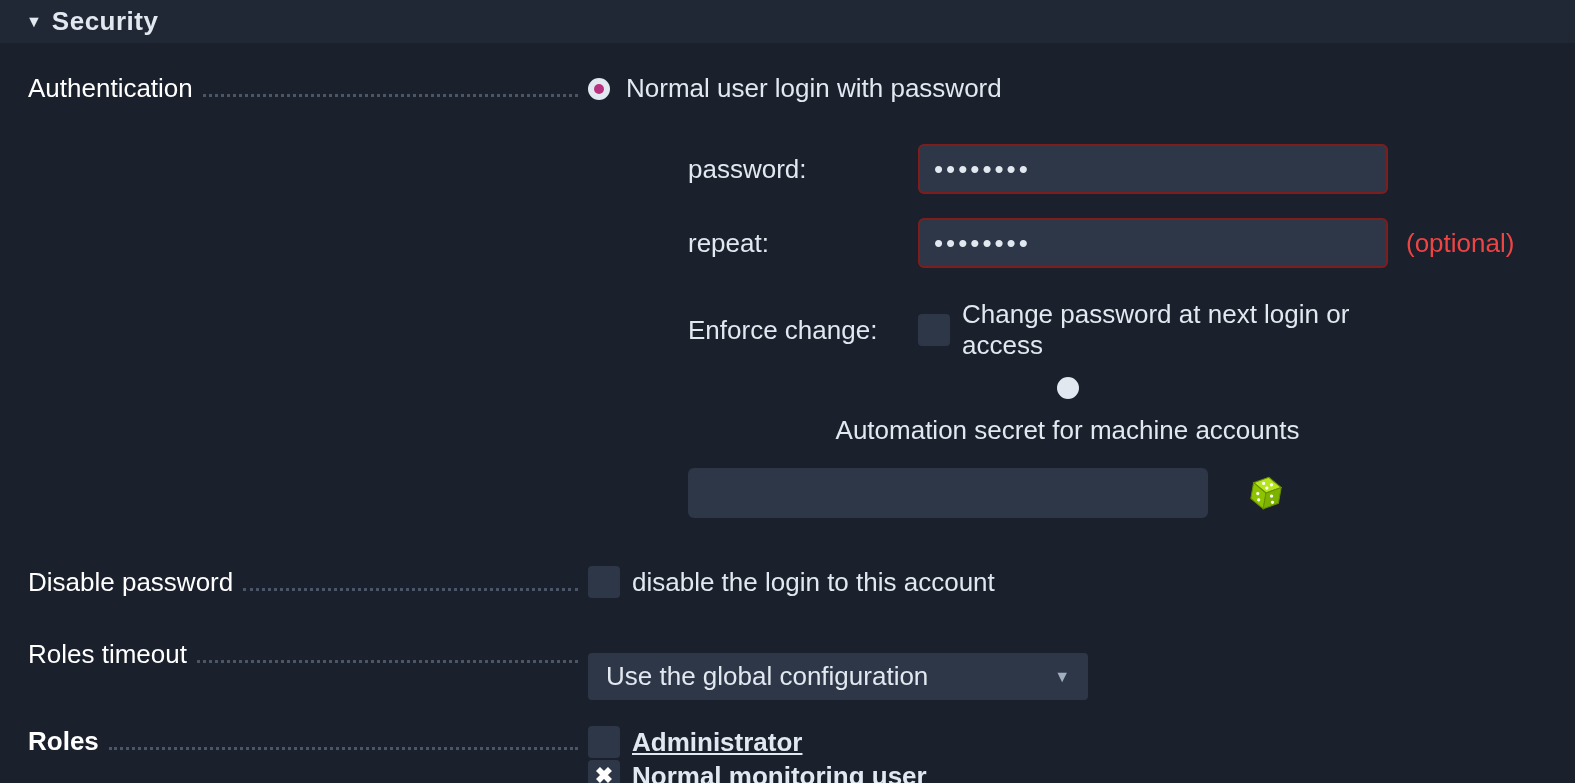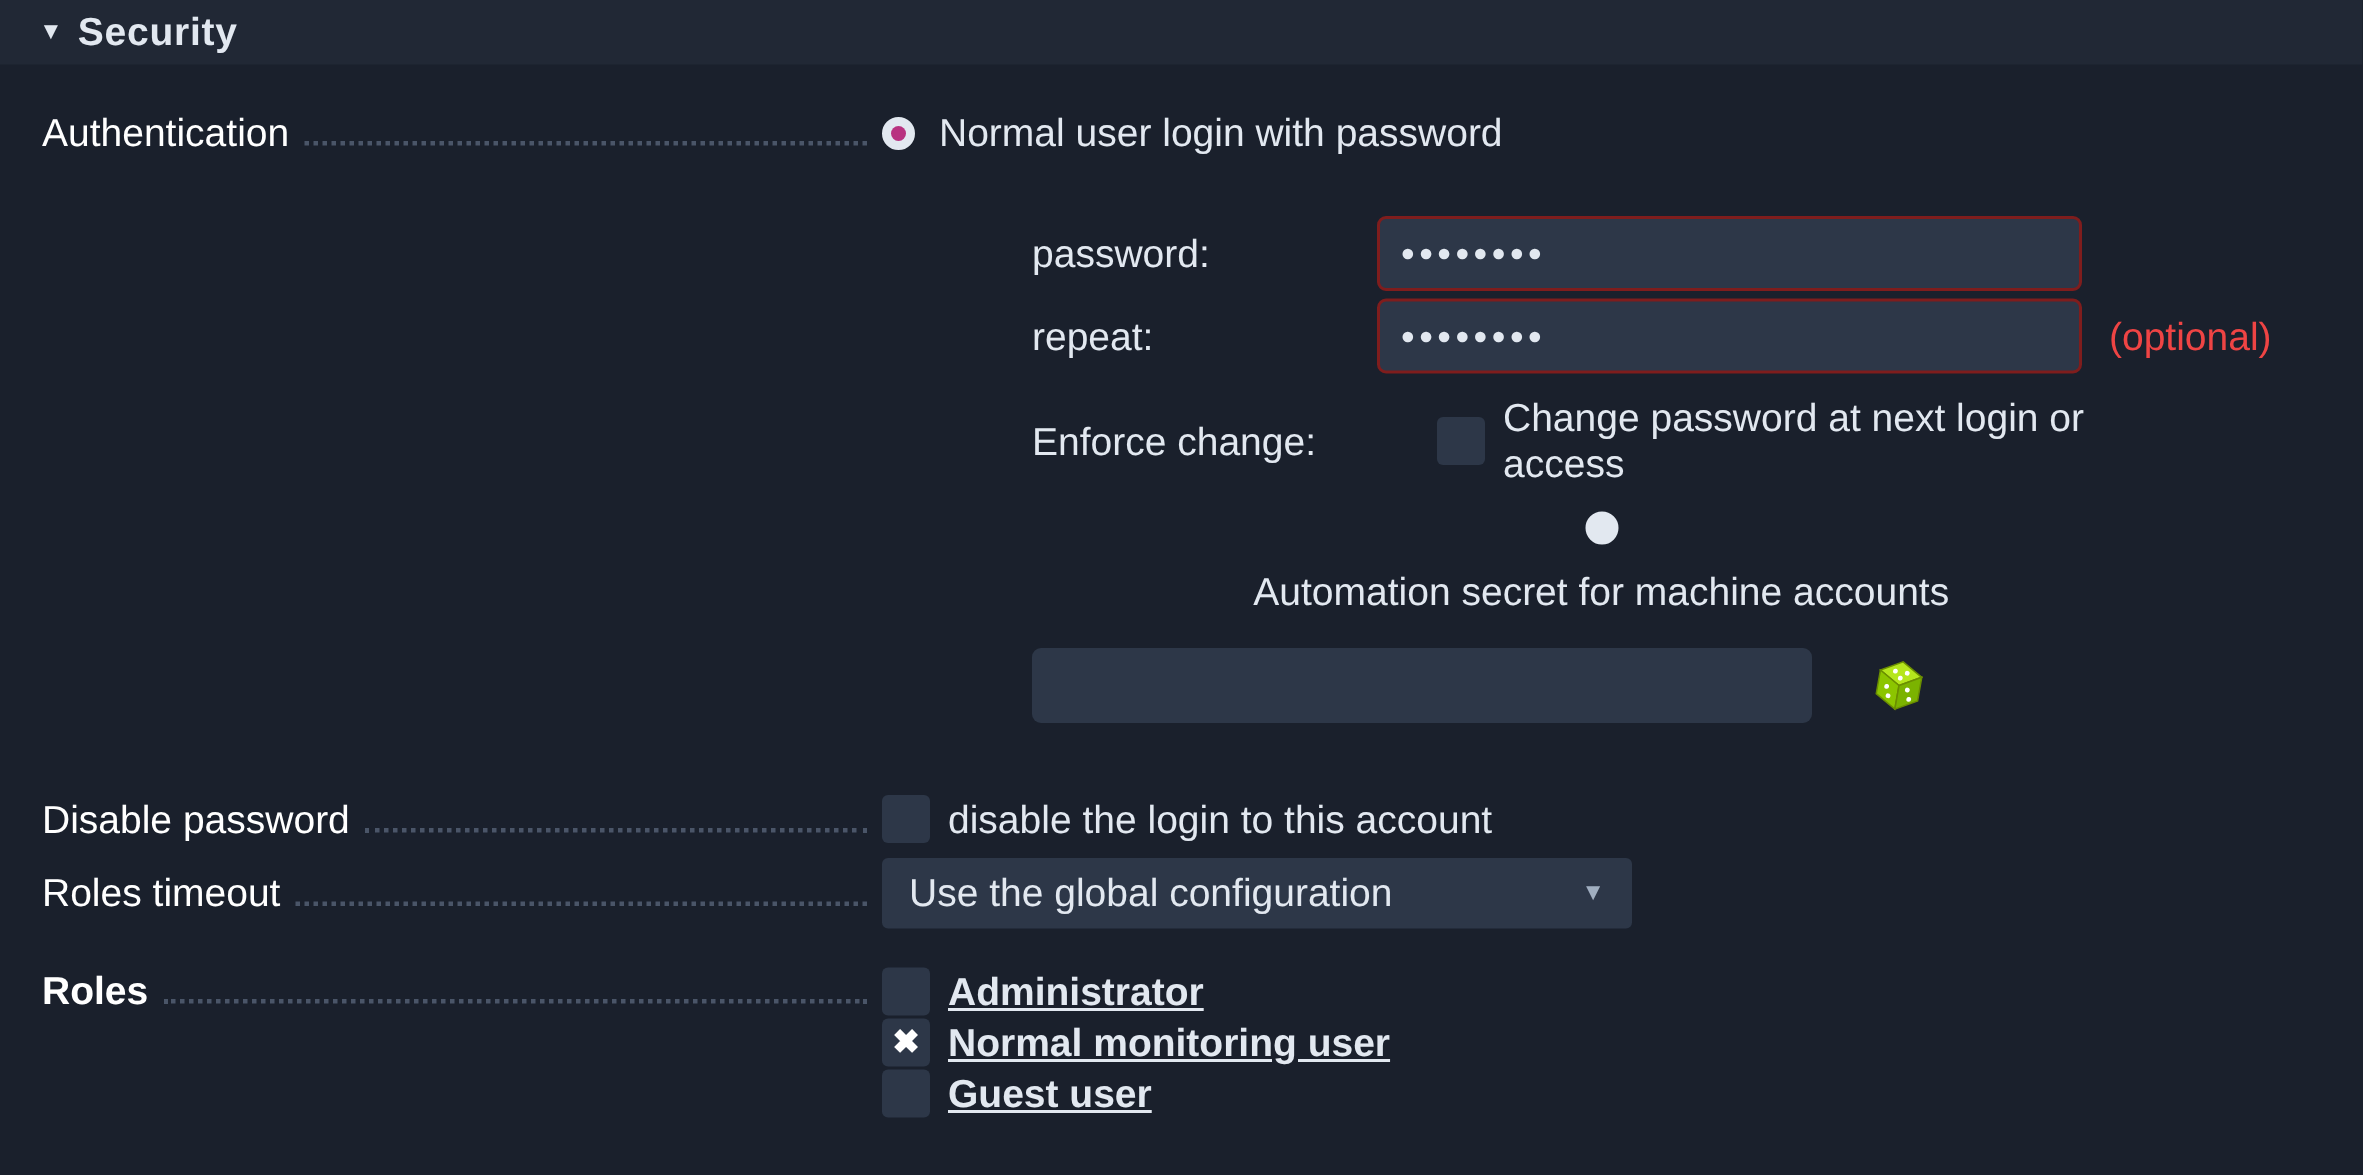--- a/index.html
+++ b/index.html
@@ -72,21 +72,21 @@
     border-radius: 50%;
     background: #b83280;
   }
 
   .sub-block { padding-left: 100px; }
   .grid-row {
     display: grid;
     grid-template-columns: 230px 470px auto;
     align-items: center;
     column-gap: 0;
-    margin-top: 5px;
+    margin-top: 24px;
   }
   .grid-row .k { color: #e2e8f0; }
   .pw-input {
     height: 50px;
     background: #2d3748;
     border: 2px solid #7f1d1d;
     border-radius: 6px;
     color: #e2e8f0;
     font-size: 26px;
     letter-spacing: 3px;
@@ -138,20 +138,21 @@
     margin-top: 18px;
   }
   .select {
     display: flex;
     align-items: center;
     justify-content: space-between;
     background: #2d3748;
     border-radius: 4px;
     padding: 8px 18px;
     width: 500px;
+    margin-top: 45px;
   }
   .select .caret {
     font-size: 16px;
     color: #a0aec0;
   }
   .role-line { display: flex; align-items: center; margin-bottom: 2px; }
   .role-link {
     text-decoration: underline;
     color: #e2e8f0;
     cursor: pointer;
@@ -182,21 +183,21 @@
         <div class="grid-row" style="margin-top:40px;">
           <span class="k">password:</span>
           <input class="pw-input" type="password" value="••••••••" style="">
           <span></span>
         </div>
         <div class="grid-row">
           <span class="k">repeat:</span>
           <input class="pw-input" type="password" value="••••••••" style="">
           <span class="optional">(optional)</span>
         </div>
-        <div class="grid-row" style="margin-top:14px;gap:40px;">
+        <div class="grid-row" style="margin-top:31px;">
           <span class="k">Enforce change:</span>
           <div class="chk-line">
             <span class="checkbox"></span>
             <span>Change password at next login or access</span>
           </div>
           <span></span>
         </div>
       </div>
 
       <div class="radio-line" style="margin-top:16px;flex-direction:column;">

